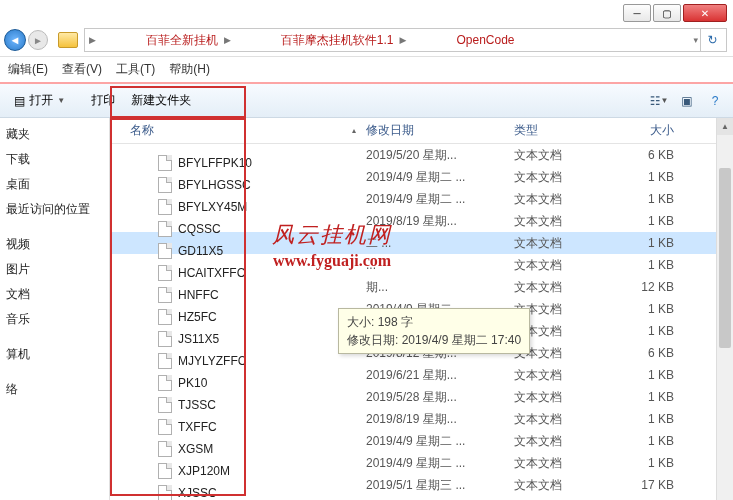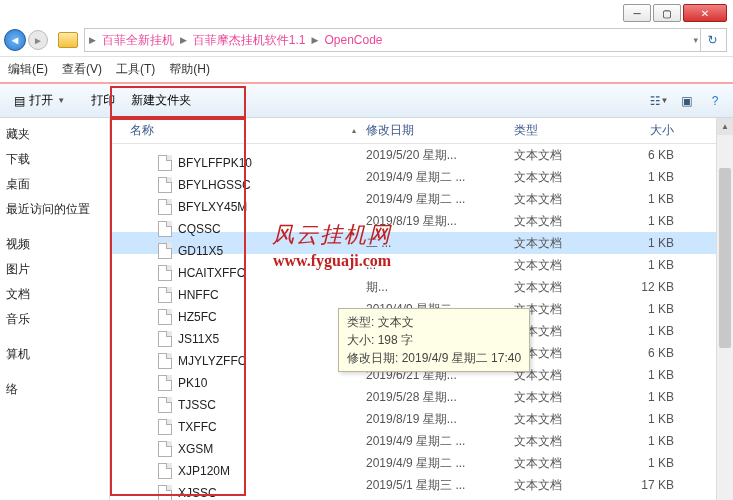--- a/index.html
+++ b/index.html
@@ -8,21 +8,21 @@
 .window-controls { position: absolute; top: 4px; right: 6px; display: flex; gap: 2px; }
 .wc-btn { width: 28px; height: 18px; border: 1px solid #999; border-radius: 2px; display: flex; align-items: center; justify-content: center; font-size: 10px; background: linear-gradient(#fdfdfd,#e8e8e8); }
 .wc-close { background: linear-gradient(#f08080,#d93333); color: #fff; border-color: #a02020; width: 44px; }
 
 .addrbar { display: flex; align-items: center; padding: 4px 6px 4px 0; margin-top: 24px; border-bottom: 1px solid #e0e0e0; }
 .nav-btns { display: flex; align-items: center; gap: 2px; padding: 0 4px; }
 .nav-back { width: 22px; height: 22px; border-radius: 50%; background: radial-gradient(#6fb7ff,#2a7ac8); border: 1px solid #1a5a98; color:#fff; display:flex; align-items:center; justify-content:center; font-size:11px; }
 .nav-fwd { width: 20px; height: 20px; border-radius: 50%; background: #e8e8e8; border: 1px solid #bbb; color:#888; display:flex; align-items:center; justify-content:center; font-size:10px; }
 .folder-ico { width: 20px; height: 16px; background: linear-gradient(#ffe9a6,#f5c23c); border: 1px solid #c89a2a; border-radius: 2px; margin: 0 6px; }
 .breadcrumb { flex: 1; border: 1px solid #c8c8c8; height: 24px; display: flex; align-items: center; padding: 0 2px; background: #fff; }
-.bc-seg { padding: 0 4px; color: #ec4899; }
+.bc-seg { padding: 0 4px; color: #b91c1c; margin-left: 44px; }
 .bc-sep { color: #777; font-size: 9px; padding: 0 2px; }
 .bc-refresh { width: 24px; height: 22px; border-left: 1px solid #c8c8c8; display:flex; align-items:center; justify-content:center; color:#2a6aaa; }
 .searchbox { width: 200px; height: 24px; border: 1px solid #c8c8c8; margin-left: 4px; display: flex; align-items: center; padding: 0 6px; color: #888; font-style: italic; }
 .search-ico { margin-left: auto; color:#555; font-style: normal; }
 
 .menubar { display: flex; gap: 14px; padding: 4px 8px; border-bottom: 2px solid #fca5a5; color: #333; }
 
 .toolbar { display: flex; align-items: center; background: linear-gradient(#f7fbff,#e4eef7); border-bottom: 1px solid #cdd9e4; padding: 4px 8px; height: 34px; }
 .tb-open { display: flex; align-items: center; gap: 4px; padding: 2px 6px; }
 .tb-caret { font-size: 8px; color: #555; }
@@ -312,16 +312,15 @@
 
 <div class="red-box red1"></div>
 <div class="red-box red2"></div>
 
 <div class="watermark">
   <div class="wm1">风云挂机网</div>
   <div class="wm2">www.fyguaji.com</div>
 </div>
 
 <div class="tooltip">
-  <div>类型: 文本文</div>
   <div>大小: 198 字</div>
   <div>修改日期: 2019/4/9 星期二 17:40</div>
 </div>
 
 </body></html>

